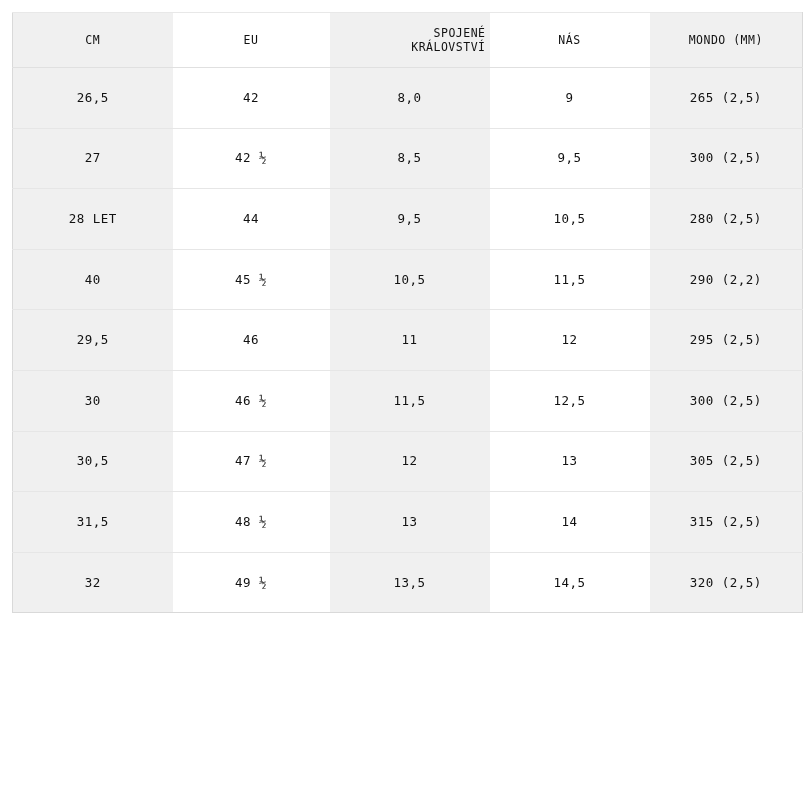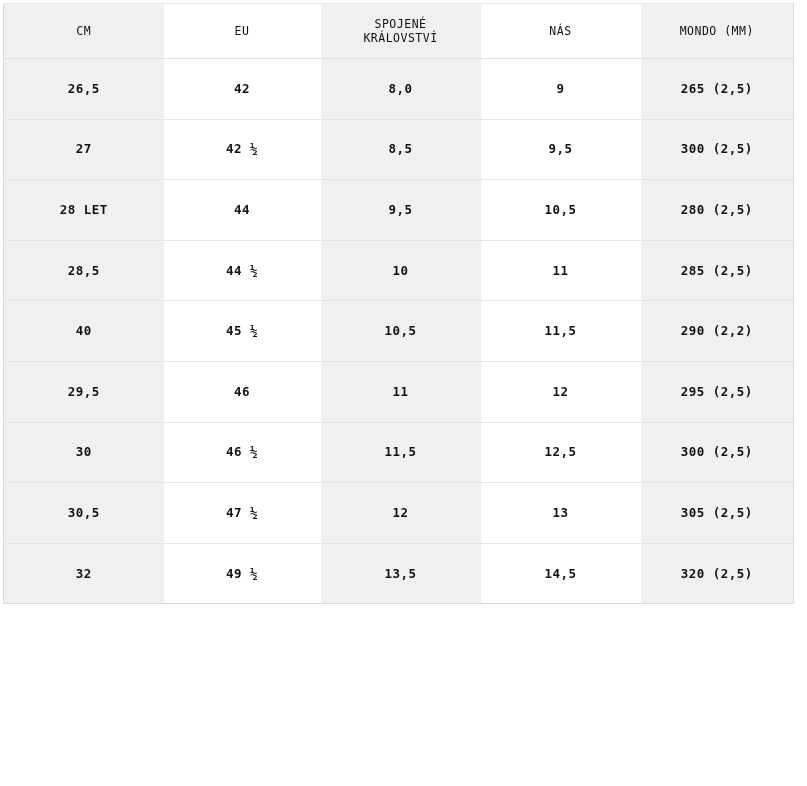--- a/index.html
+++ b/index.html
@@ -10,21 +10,21 @@
   body {
     width: 807px;
     height: 786px;
     font-family: "DejaVu Sans Mono", "Liberation Mono", monospace;
     -webkit-font-smoothing: none;
   }
   #size-table-wrap {
     width: 807px;
     height: 786px;
     box-sizing: border-box;
-    padding: 3px;
+    padding: 12px;
     background: #ffffff;
     overflow: hidden;
   }
   table.size-table {
     border-collapse: collapse;
     table-layout: fixed;
     width: 790px;
     margin: 0;
     border-left: 1px solid #d9d9d9;
     border-right: 1px solid #d9d9d9;
@@ -51,36 +51,35 @@
     height: 54px;
     font-size: 11.5px;
     line-height: 14px;
     text-transform: uppercase;
     border-bottom: 1px solid #e0e0e0;
   }
   table.size-table tbody td {
     height: 59.6px;
     font-size: 12.5px;
     line-height: 16px;
-    font-weight: bold;
   }
   
   table.size-table th:nth-child(odd),
   table.size-table td:nth-child(odd) {
     background: #f0f0f0;
   }
   table.size-table th:nth-child(even),
   table.size-table td:nth-child(even) {
     background: #ffffff;
   }
   table.size-table tbody tr:last-child td {
     border-bottom: none;
     margin-left: 42px;
   }
-  .hdr-line { display: block; }
+  .hdr-line { display: block; text-align: right; }
 </style>
 </head>
 <body>
 
 <div id="size-table-wrap">
   <table class="size-table">
     <colgroup>
       <col class="c1">
         <col class="c2">
         <col class="c3">
@@ -115,27 +114,20 @@
           <td>300 (2,5)</td>
         </tr>
         <tr>
           <td>28 LET</td>
           <td>44</td>
           <td>9,5</td>
           <td>10,5</td>
           <td>280 (2,5)</td>
         </tr>
         <tr>
-          <td>28,5</td>
-          <td>44 ½</td>
-          <td>10</td>
-          <td>11</td>
-          <td>285 (2,5)</td>
-        </tr>
-        <tr>
           <td>40</td>
           <td>45 ½</td>
           <td>10,5</td>
           <td>11,5</td>
           <td>290 (2,2)</td>
         </tr>
         <tr>
           <td>29,5</td>
           <td>46</td>
           <td>11</td>
@@ -150,20 +142,27 @@
           <td>300 (2,5)</td>
         </tr>
         <tr>
           <td>30,5</td>
           <td>47 ½</td>
           <td>12</td>
           <td>13</td>
           <td>305 (2,5)</td>
         </tr>
         <tr>
+          <td>31,5</td>
+          <td>48 ½</td>
+          <td>13</td>
+          <td>14</td>
+          <td>315 (2,5)</td>
+        </tr>
+        <tr>
           <td>32</td>
           <td>49 ½</td>
           <td>13,5</td>
           <td>14,5</td>
           <td>320 (2,5)</td>
         </tr>
       </tbody>
   </table>
 </div>
 

